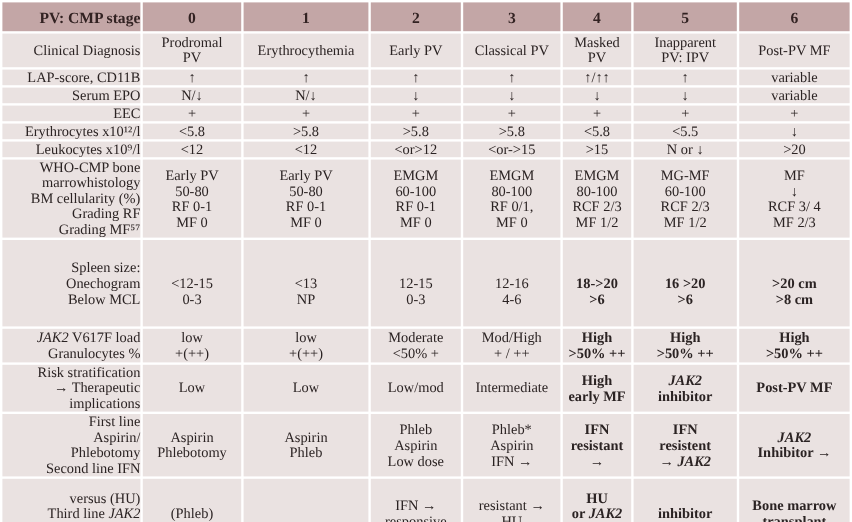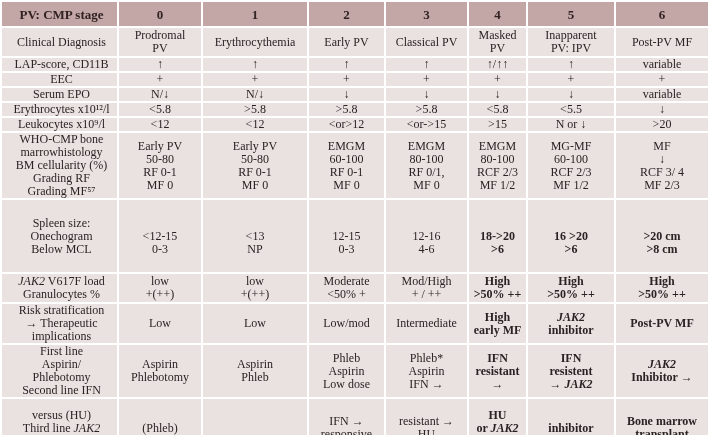--- a/index.html
+++ b/index.html
@@ -37,21 +37,21 @@
     font-weight:normal;
     overflow:hidden;
   }
   thead th{
     background:var(--header-bg);
     color:var(--header-text);
     font-weight:bold;
     font-size:13px;
   }
   thead tr{height:24px;}
-  .label{text-align:center;padding-left:4px;}
+  .label{text-align:right;padding-left:4px;}
   td.b{font-weight:bold;}
   .ln{white-space:nowrap;}
   tbody tr:nth-child(1){height:28px;}
   tbody tr:nth-child(2){height:13px;}
   tbody tr:nth-child(3){height:12px;}
   tbody tr:nth-child(4){height:12px;}
   tbody tr:nth-child(5){height:13px;}
   tbody tr:nth-child(6){height:12px;}
   tbody tr:nth-child(7){height:12px;}
   tbody tr:nth-child(8){height:72px;font-family:Liberation Serif, serif;}
@@ -138,20 +138,46 @@
         </td>
         <td>
           <div class="ln">↑</div>
         </td>
         <td>
           <div class="ln">variable</div>
         </td>
       </tr>
       <tr>
         <td class="label">
+          <div class="ln">Serum EPO</div>
+        </td>
+        <td>
+          <div class="ln">N/↓</div>
+        </td>
+        <td>
+          <div class="ln">N/↓</div>
+        </td>
+        <td>
+          <div class="ln">↓</div>
+        </td>
+        <td>
+          <div class="ln">↓</div>
+        </td>
+        <td>
+          <div class="ln">↓</div>
+        </td>
+        <td>
+          <div class="ln">↓</div>
+        </td>
+        <td>
+          <div class="ln">variable</div>
+        </td>
+      </tr>
+      <tr>
+        <td class="label">
           <div class="ln">EEC</div>
         </td>
         <td>
           <div class="ln">+</div>
         </td>
         <td>
           <div class="ln">+</div>
         </td>
         <td>
           <div class="ln">+</div>
@@ -160,46 +186,20 @@
           <div class="ln">+</div>
         </td>
         <td>
           <div class="ln">+</div>
         </td>
         <td>
           <div class="ln">+</div>
         </td>
         <td>
           <div class="ln">+</div>
-        </td>
-      </tr>
-      <tr>
-        <td class="label">
-          <div class="ln">Serum EPO</div>
-        </td>
-        <td>
-          <div class="ln">N/↓</div>
-        </td>
-        <td>
-          <div class="ln">N/↓</div>
-        </td>
-        <td>
-          <div class="ln">↓</div>
-        </td>
-        <td>
-          <div class="ln">↓</div>
-        </td>
-        <td>
-          <div class="ln">↓</div>
-        </td>
-        <td>
-          <div class="ln">↓</div>
-        </td>
-        <td>
-          <div class="ln">variable</div>
         </td>
       </tr>
       <tr>
         <td class="label">
           <div class="ln">Erythrocytes x10¹²/l</div>
         </td>
         <td>
           <div class="ln">&lt;5.8</div>
         </td>
         <td>

